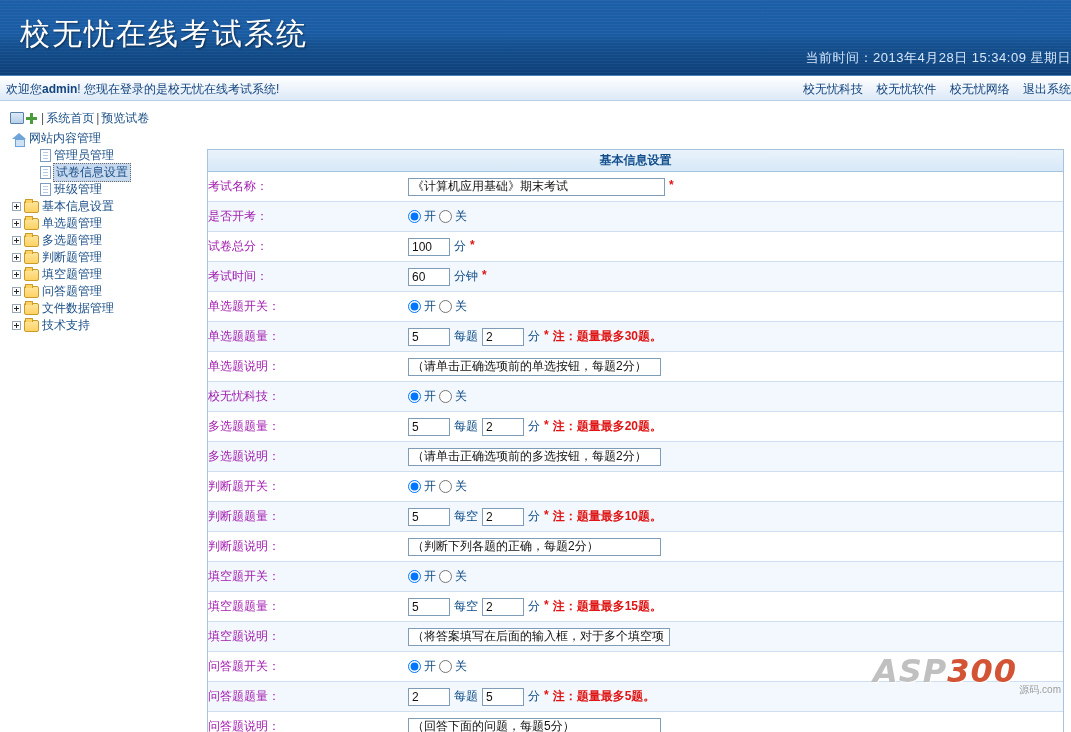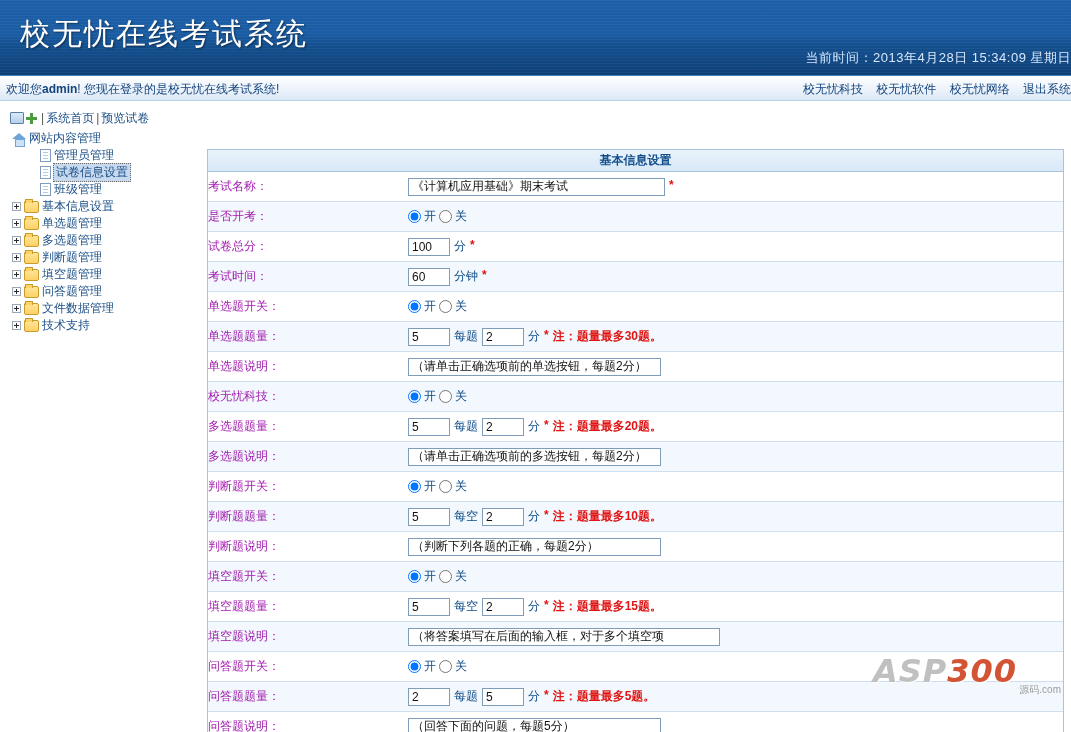--- a/index.html
+++ b/index.html
@@ -234,21 +234,21 @@
     height: 18px;
     padding: 1px 3px;
     font-family: "Liberation Sans", sans-serif;
     font-size: 12px;
     color: #111;
     background: #fff;
   }
   .in-name { width: 257px; }
   .in-num  { width: 42px; }
   .in-desc { width: 253px; }
-  .in-desc-long { width: 312px; }
+  .in-desc-long { width: 262px; }
   .star { color: #e01414; font-weight: bold; }
   .note { color: #e01414; font-weight: bold; }
   .radio-grp { display: inline-flex; align-items: center; gap: 3px; }
   .radio-grp label { display: inline-flex; align-items: center; gap: 3px; cursor: pointer; }
   input[type="radio"] { margin: 0; }
   .unit { color: #0e4c86; }
   
   .footer {
     position: absolute;
     left: 0; bottom: 0;

